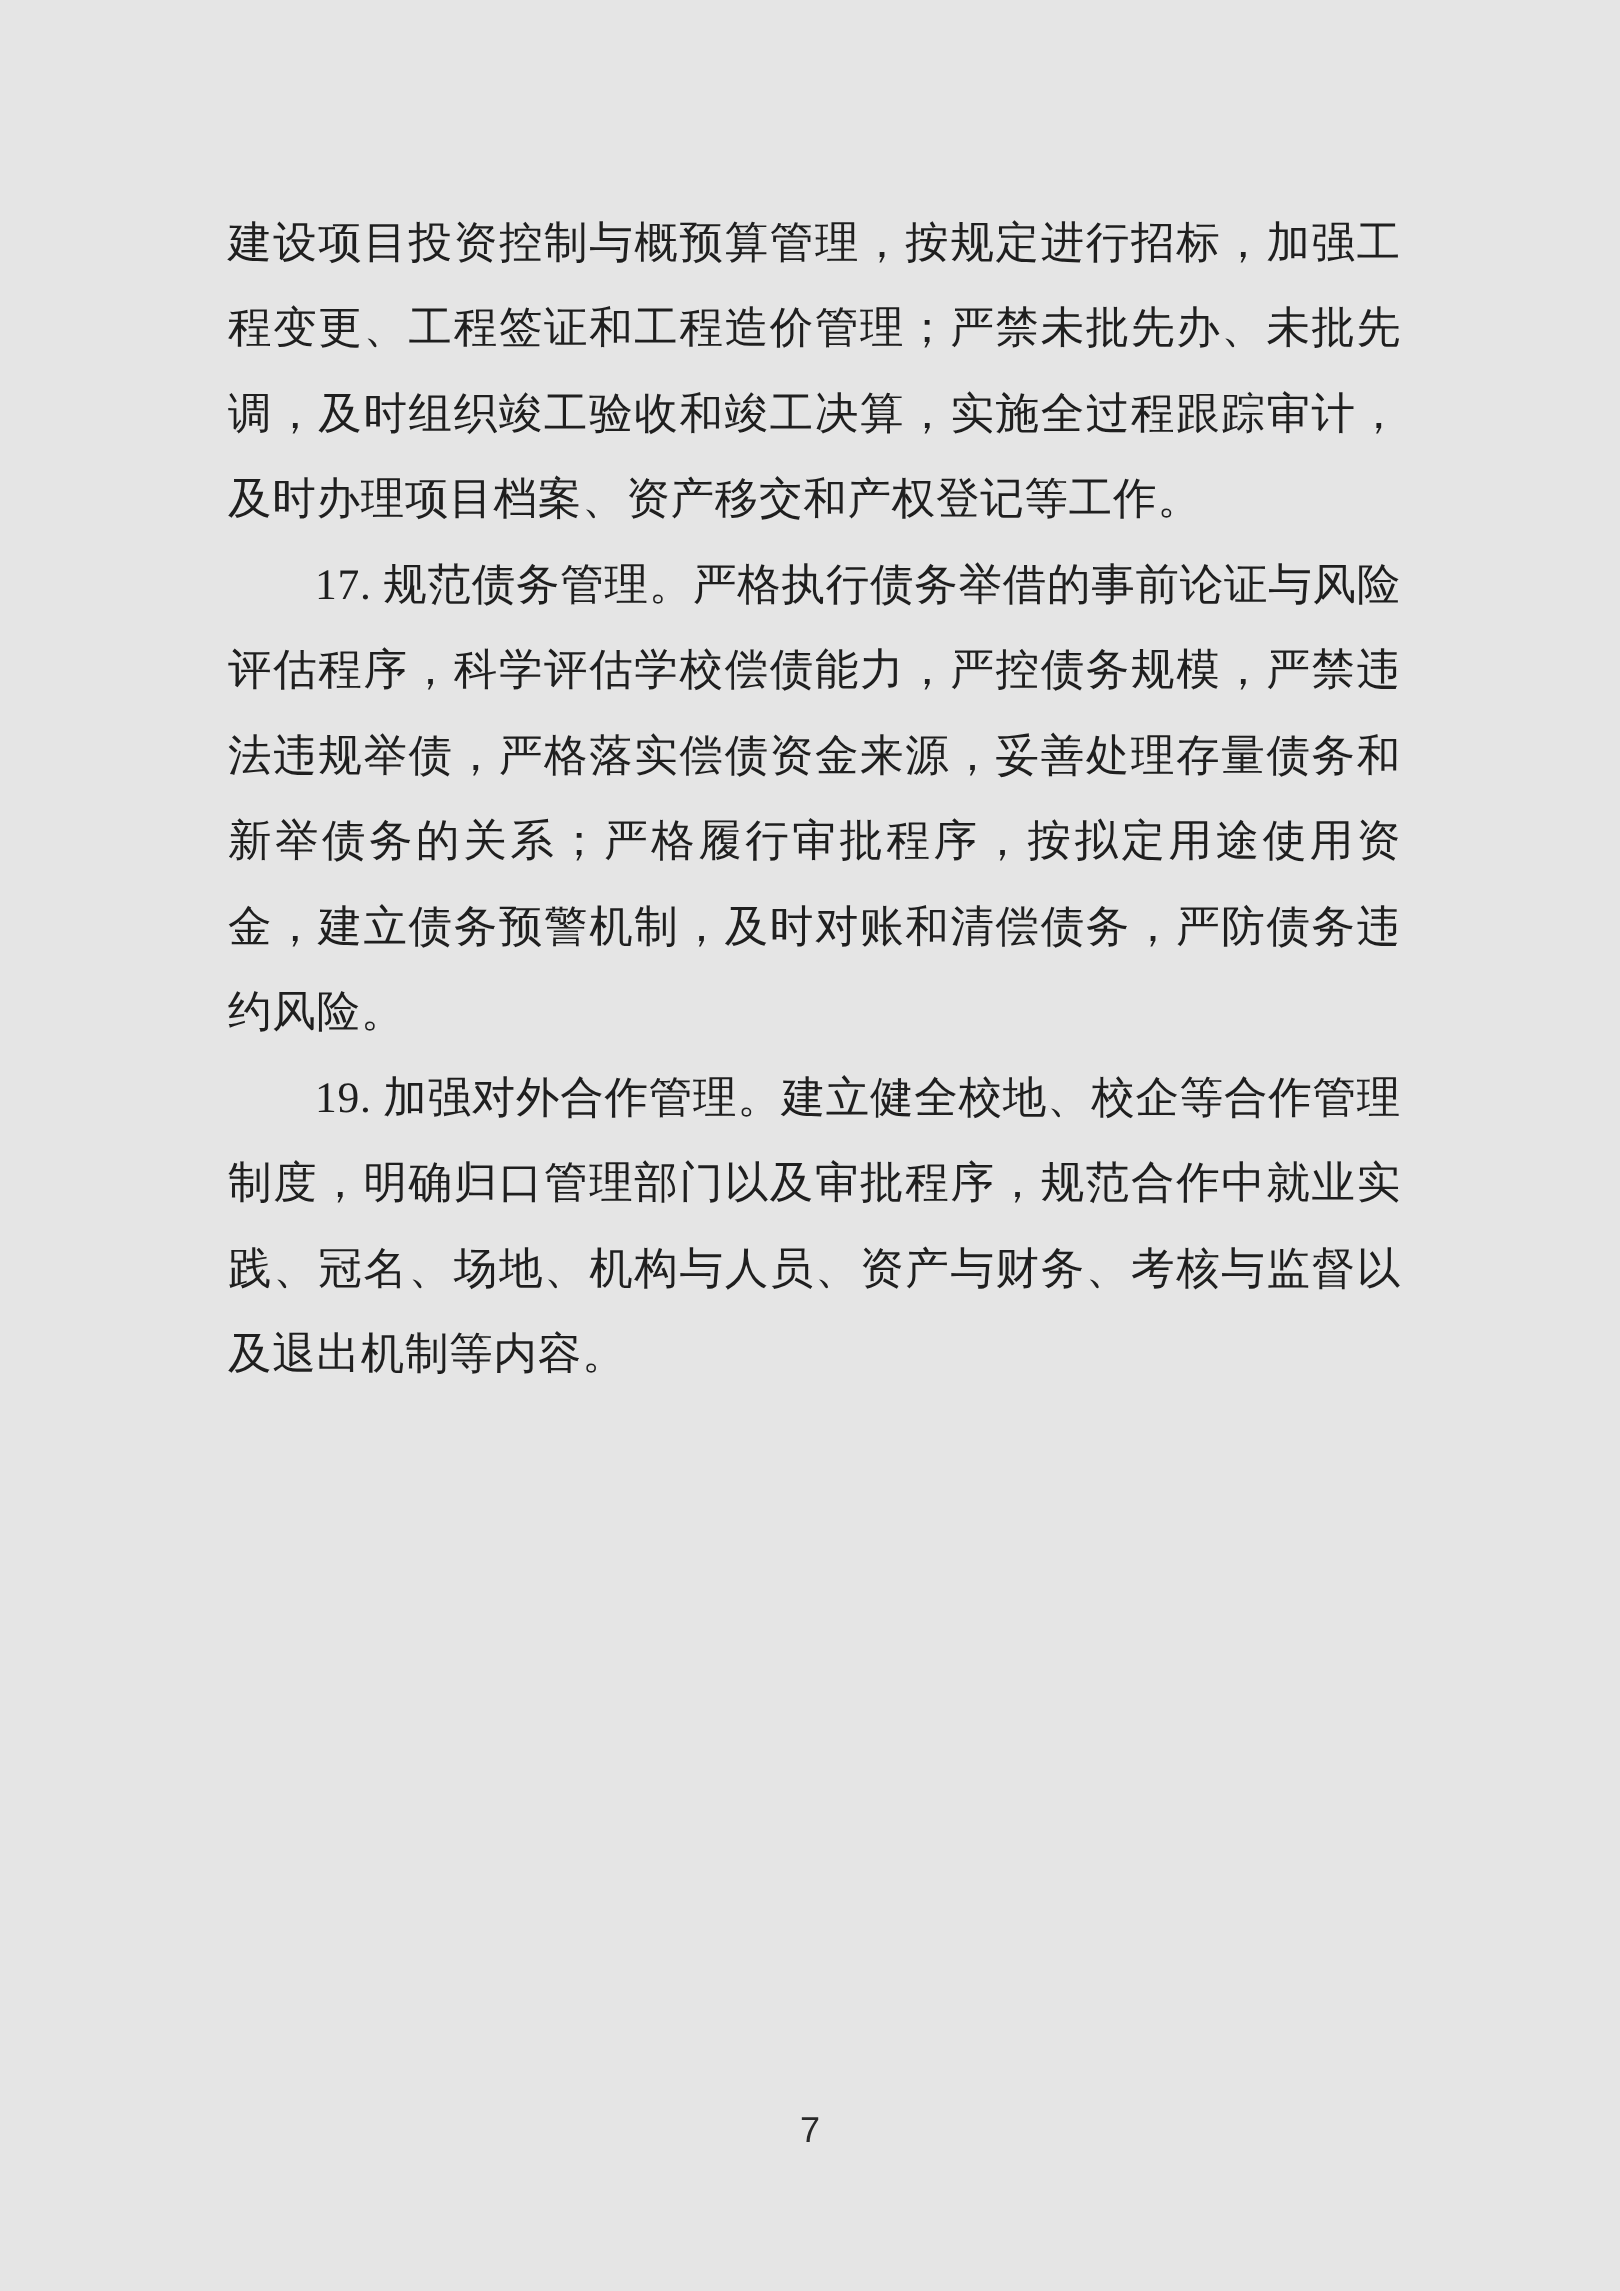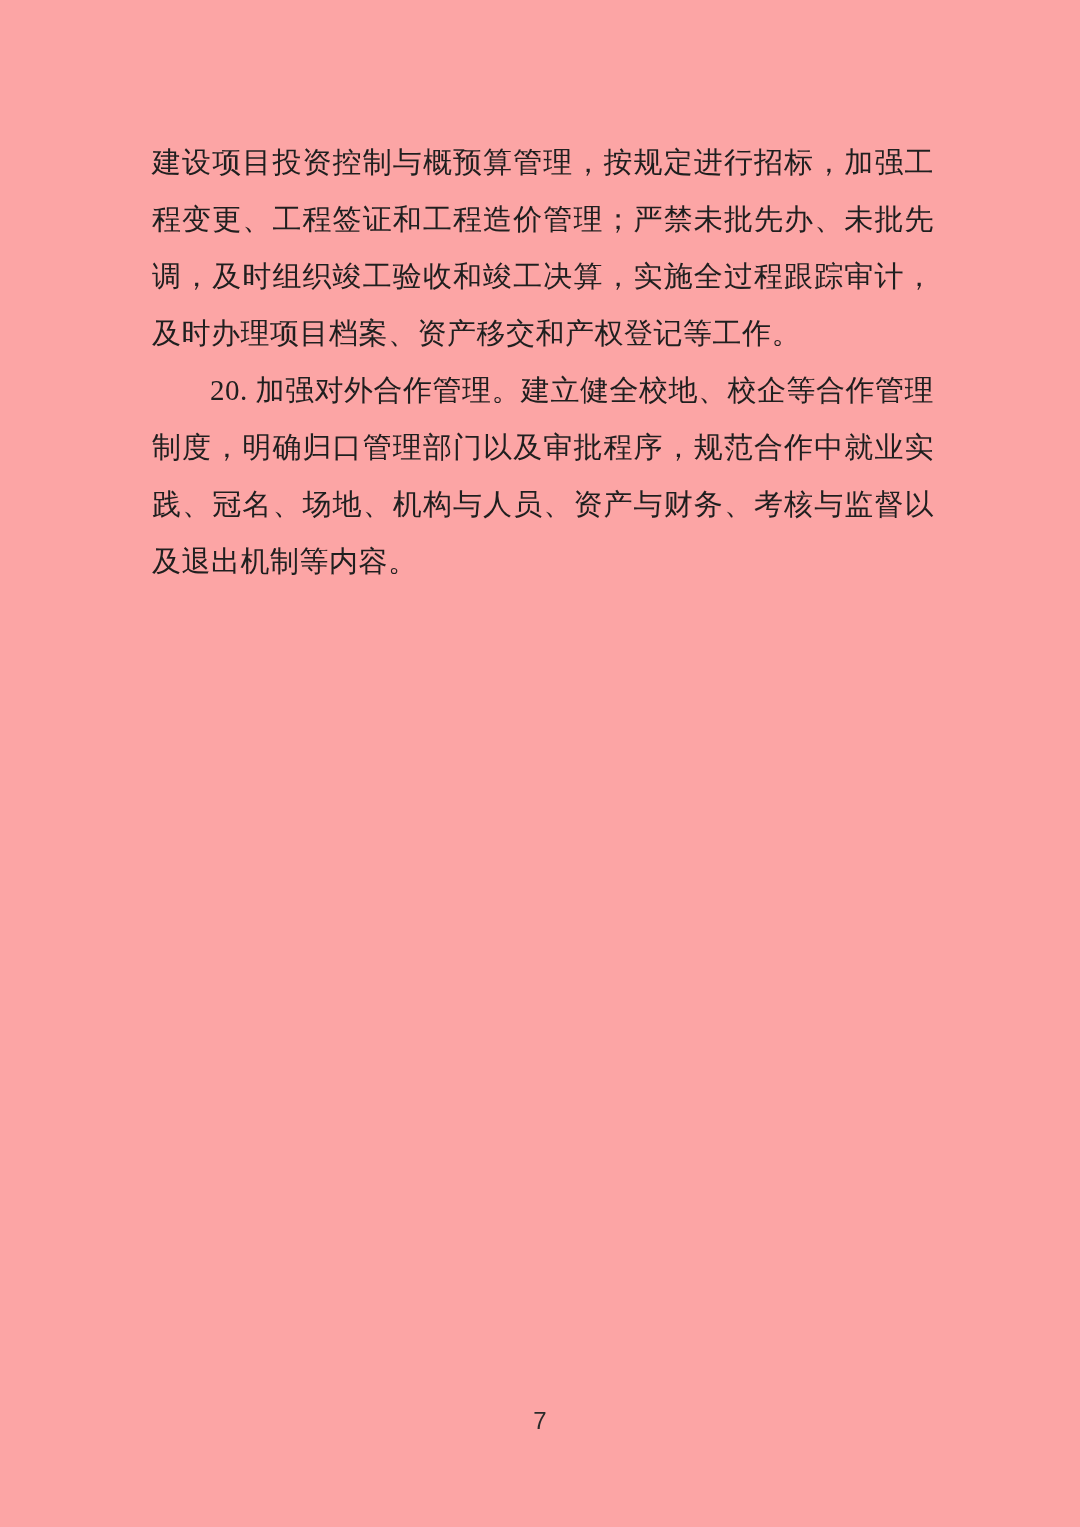--- a/index.html
+++ b/index.html
@@ -10,21 +10,21 @@
   body {
     width: 1080px;
     height: 1527px;
     position: relative;
     font-family: "Liberation Serif", "DejaVu Serif", serif;
     color: #1f1f1f;
   }
   .page {
     position: absolute;
     inset: 0;
-    background: #fca5a5;
+    background: #e5e5e5;
     overflow: hidden;
   }
   .content {
     position: absolute;
     top: 134px;
     left: 152px;
     width: 782px;
   }
   .content p {
     margin: 0;
@@ -50,16 +50,17 @@
     color: #2a2a2a;
     font-family: "Liberation Sans", "DejaVu Sans", sans-serif;
   }
 </style>
 </head>
 <body>
 
 <div class="page">
   <div class="content">
     <p>建设项目投资控制与概预算管理，按规定进行招标，加强工程变更、工程签证和工程造价管理；严禁未批先办、未批先调，及时组织竣工验收和竣工决算，实施全过程跟踪审计，及时办理项目档案、资产移交和产权登记等工作。</p>
-    <p class="indent">20. 加强对外合作管理。建立健全校地、校企等合作管理制度，明确归口管理部门以及审批程序，规范合作中就业实践、冠名、场地、机构与人员、资产与财务、考核与监督以及退出机制等内容。</p>
+    <p class="indent">17. 规范债务管理。严格执行债务举借的事前论证与风险评估程序，科学评估学校偿债能力，严控债务规模，严禁违法违规举债，严格落实偿债资金来源，妥善处理存量债务和新举债务的关系；严格履行审批程序，按拟定用途使用资金，建立债务预警机制，及时对账和清偿债务，严防债务违约风险。</p>
+    <p class="indent">19. 加强对外合作管理。建立健全校地、校企等合作管理制度，明确归口管理部门以及审批程序，规范合作中就业实践、冠名、场地、机构与人员、资产与财务、考核与监督以及退出机制等内容。</p>
   </div>
   <div class="page-number">7</div>
 </div>
 
 </body></html>

